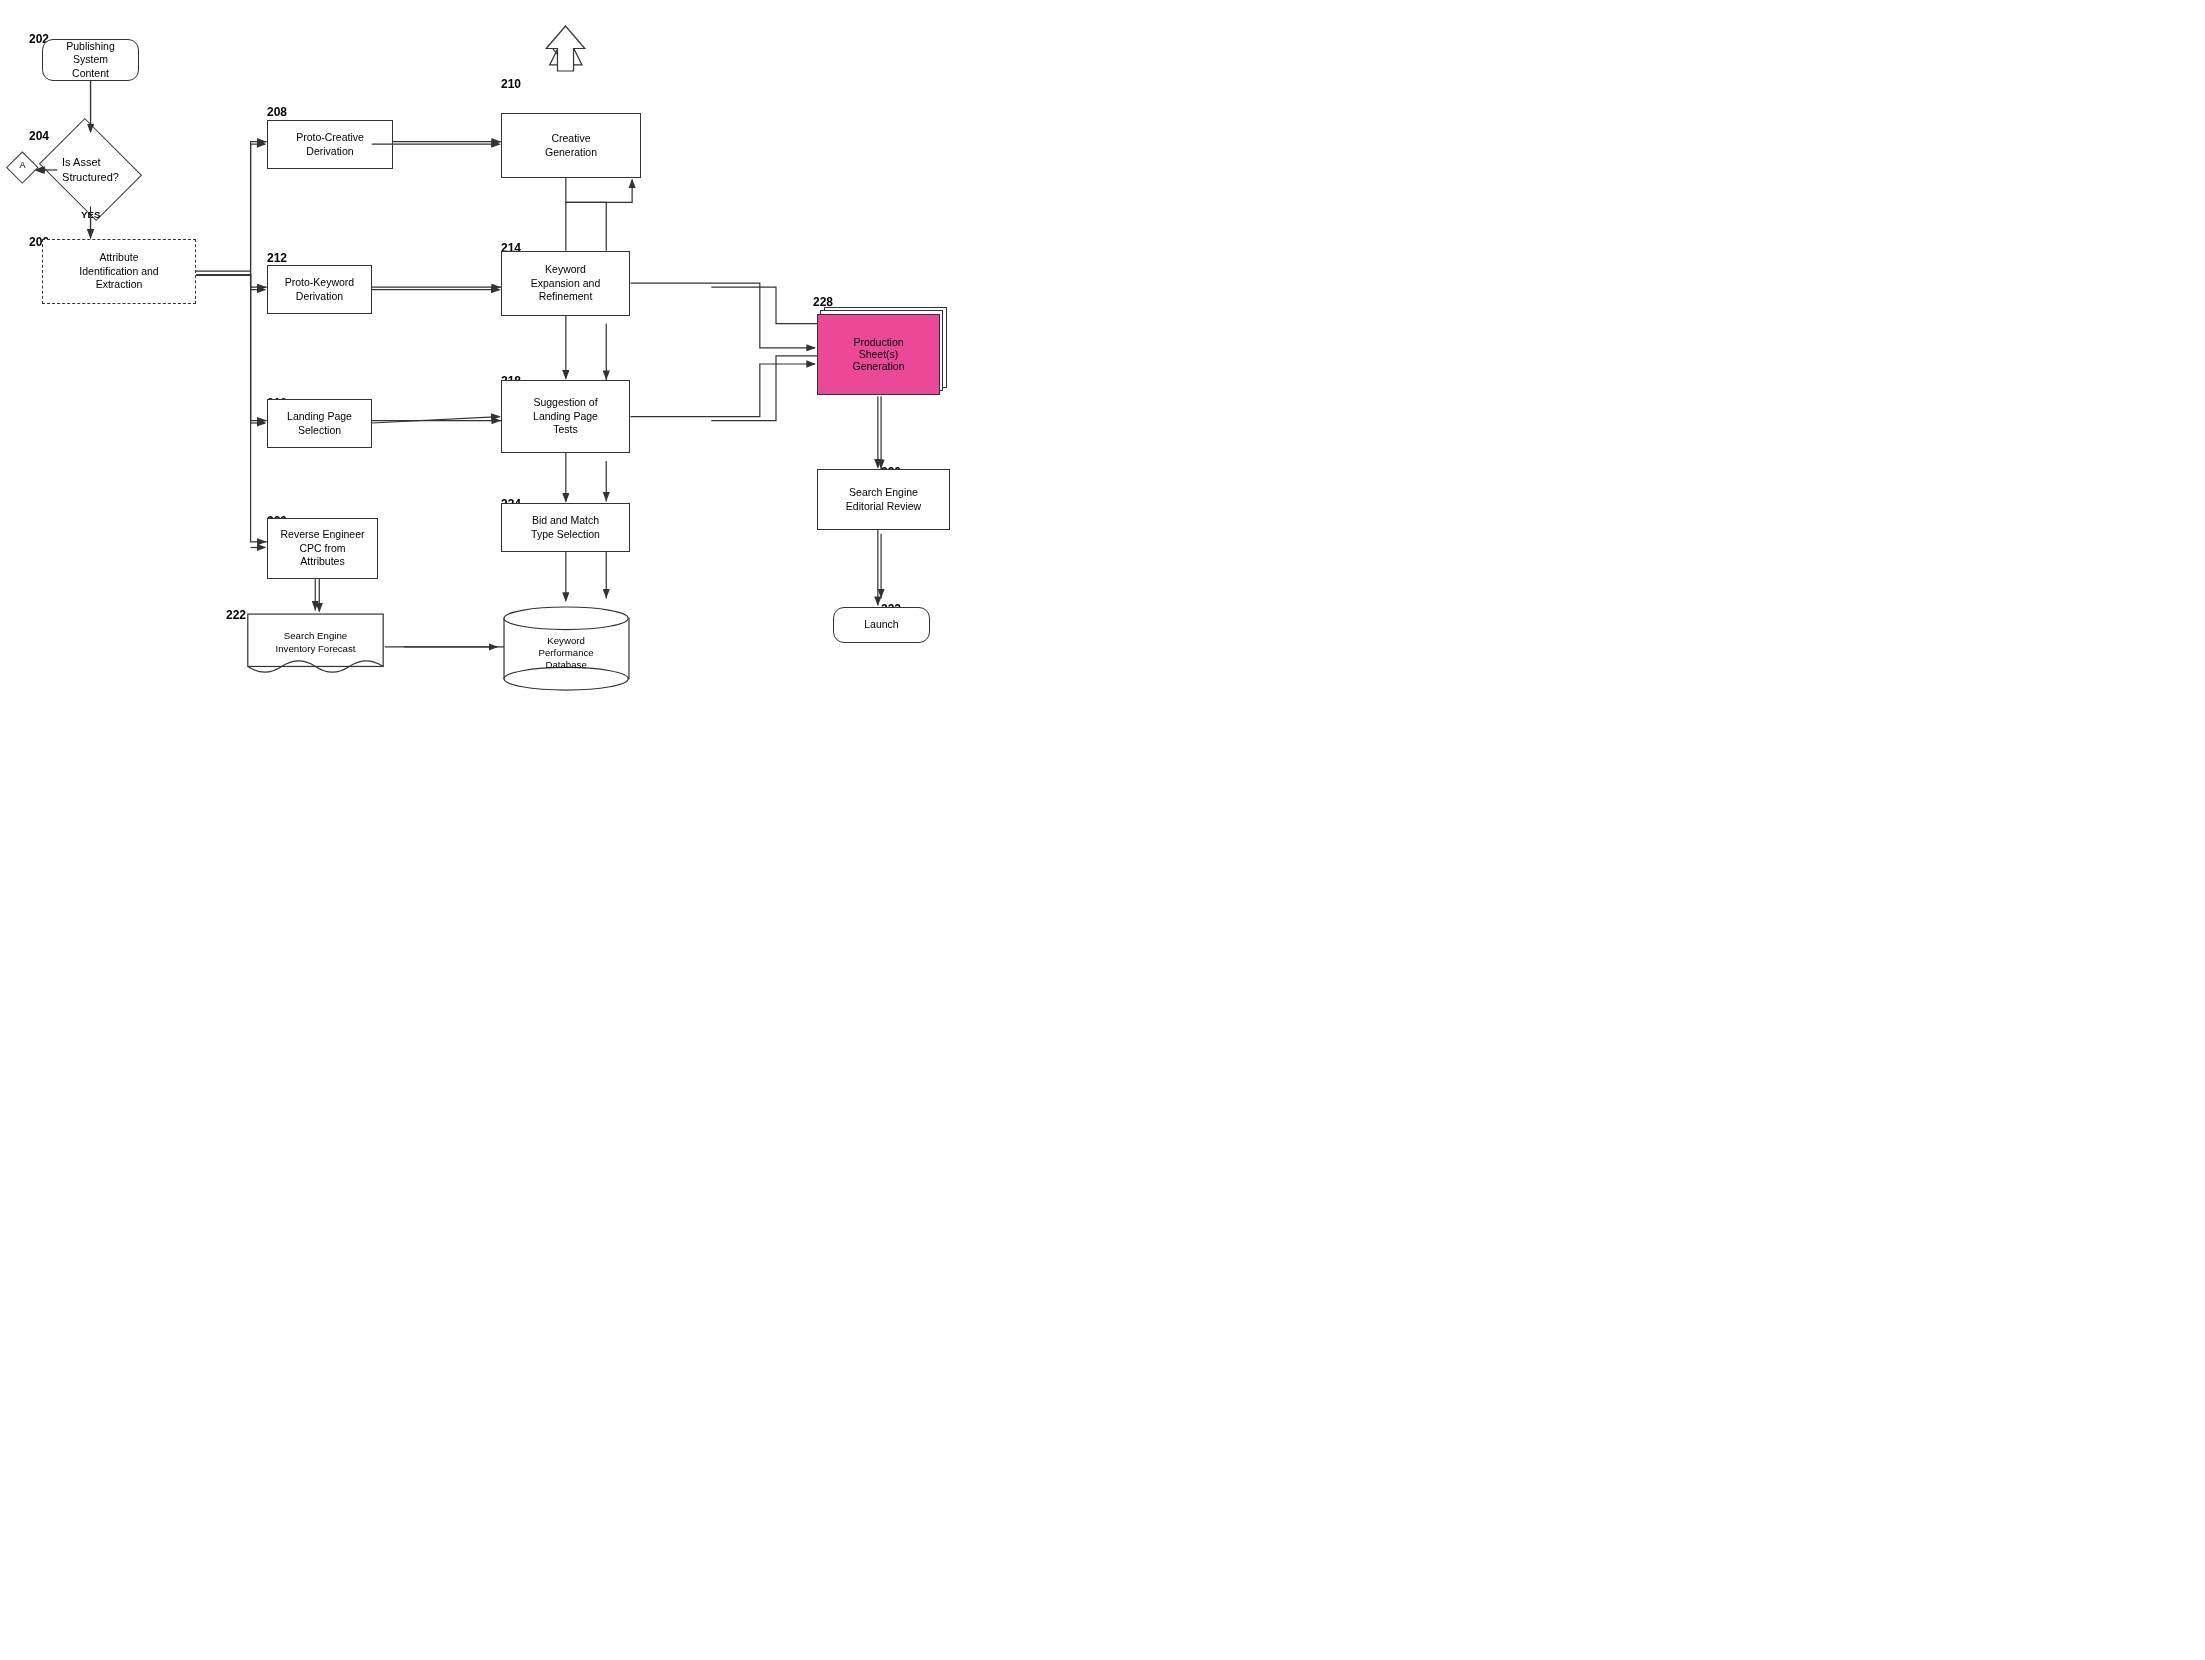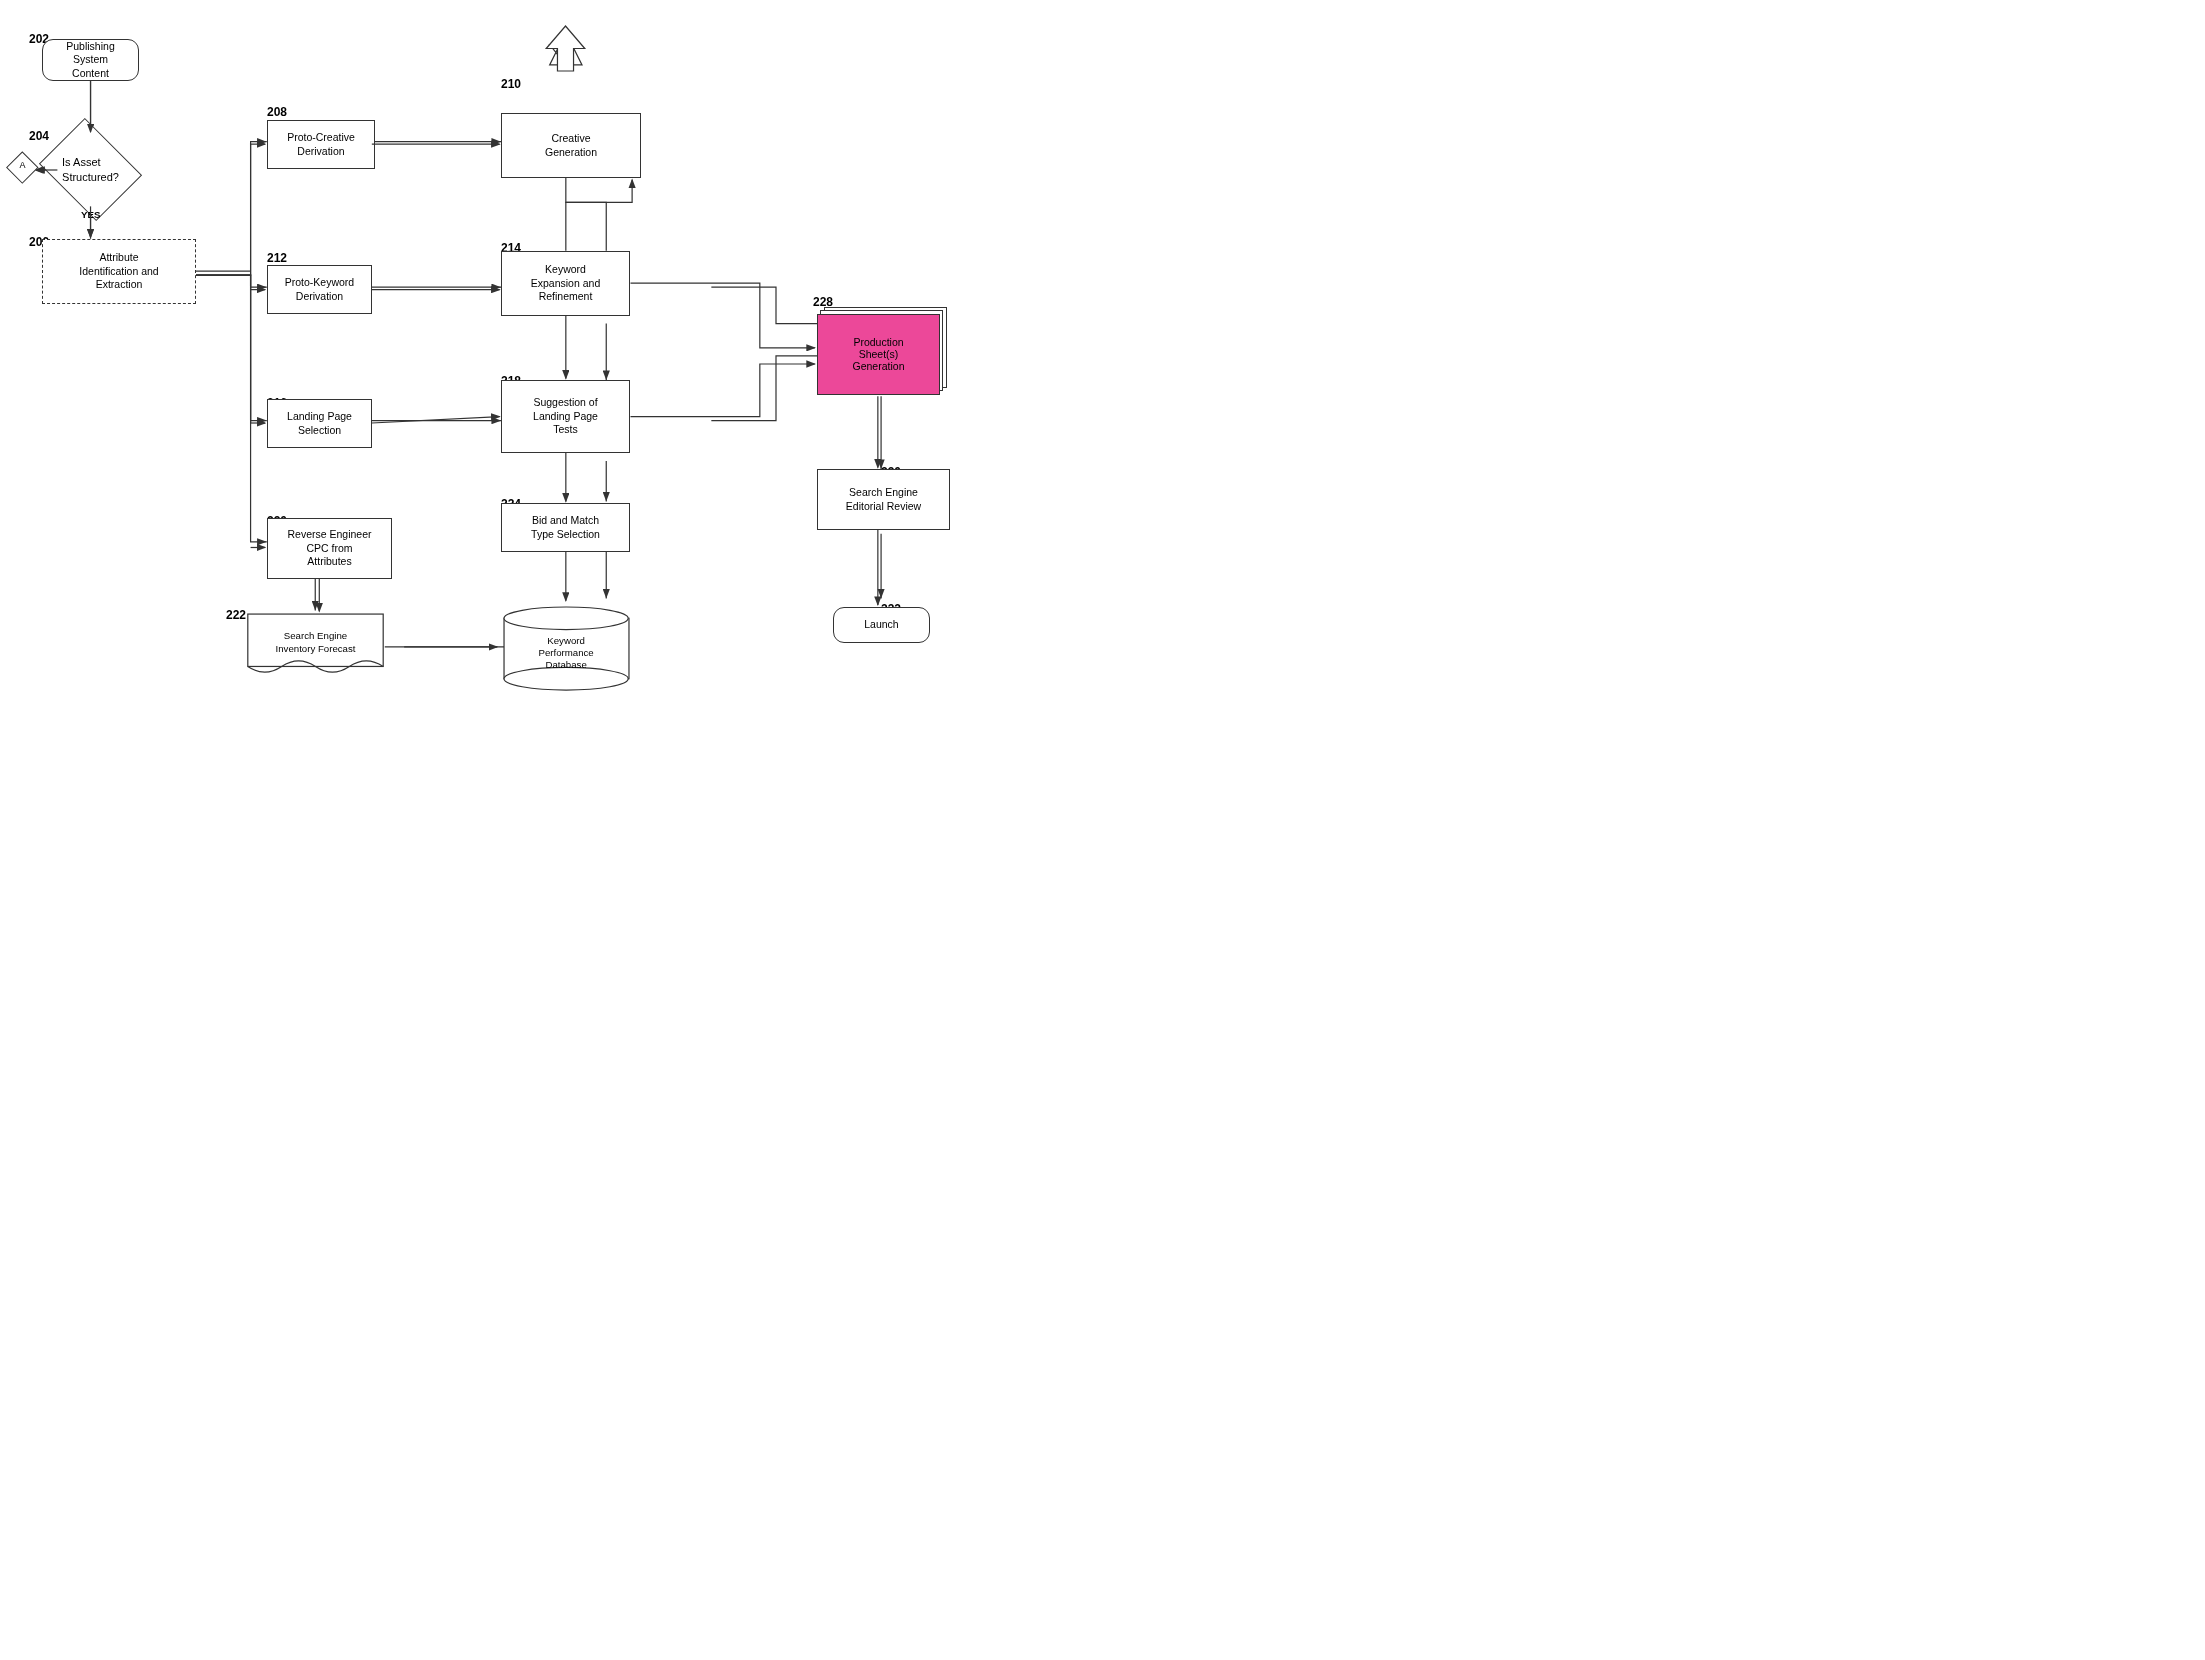--- a/index.html
+++ b/index.html
@@ -159,36 +159,36 @@
 
   <div class="node" style="left:11.3px; top:156px; width:22.6px; height:22.6px; border:1.2px solid #333; transform:rotate(45deg); background:#fff;"></div>
   <div style="position:absolute; left:14.6px; top:160px; font-size:9px; text-align:center; width:16px;">A</div>
 
   <div class="label-num" style="left:29px; top:235px;">206</div>
   <div class="node rect" style="left:42px; top:239px; width:154px; height:65px; border-style: dashed;">
     <span>Attribute<br>Identification and<br>Extraction</span>
   </div>
 
   <div class="label-num" style="left:267px; top:105px;">208</div>
-  <div class="node rect" style="left:267px; top:120px; width:108px; height:49px;">
+  <div class="node rect" style="left:267px; top:120px; width:126px; height:49px;">
     <span>Proto-Creative<br>Derivation</span>
   </div>
 
   <div class="label-num" style="left:267px; top:251px;">212</div>
   <div class="node rect" style="left:267px; top:265px; width:105px; height:49px;">
     <span>Proto-Keyword<br>Derivation</span>
   </div>
 
   <div class="label-num" style="left:267px; top:396px;">216</div>
   <div class="node rect" style="left:267px; top:399px; width:105px; height:49px;">
     <span>Landing Page<br>Selection</span>
   </div>
 
   <div class="label-num" style="left:267px; top:514px;">220</div>
-  <div class="node rect" style="left:267px; top:518px; width:125px; height:61px;">
+  <div class="node rect" style="left:267px; top:518px; width:111px; height:61px;">
     <span>Reverse Engineer<br>CPC from<br>Attributes</span>
   </div>
 
   <div class="label-num" style="left:226px; top:608px;">222</div>
   <div style="position:absolute; left:247px; top:613px; width:137px;">
     <svg width="137" height="65" viewBox="0 0 170 80">
       <rect x="1" y="1" width="168" height="65" fill="white" stroke="#333" stroke-width="1.5"></rect>
       <path d="M1,66 Q22,80 43,66 Q64,52 85,66 Q106,80 127,66 Q148,52 169,66" fill="none" stroke="#333" stroke-width="1.5"></path>
       <text x="85" y="32" text-anchor="middle" font-size="12" font-family="Arial">Search Engine</text>
       <text x="85" y="48" text-anchor="middle" font-size="12" font-family="Arial">Inventory Forecast</text>

